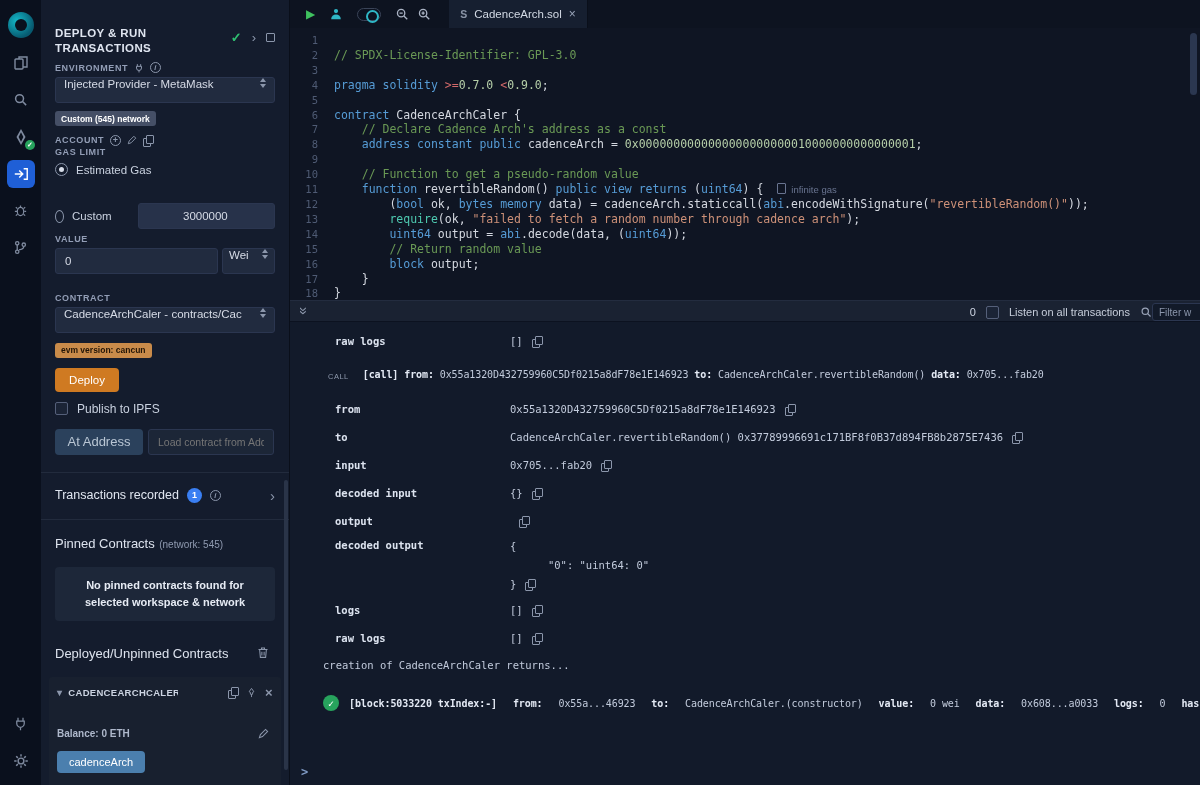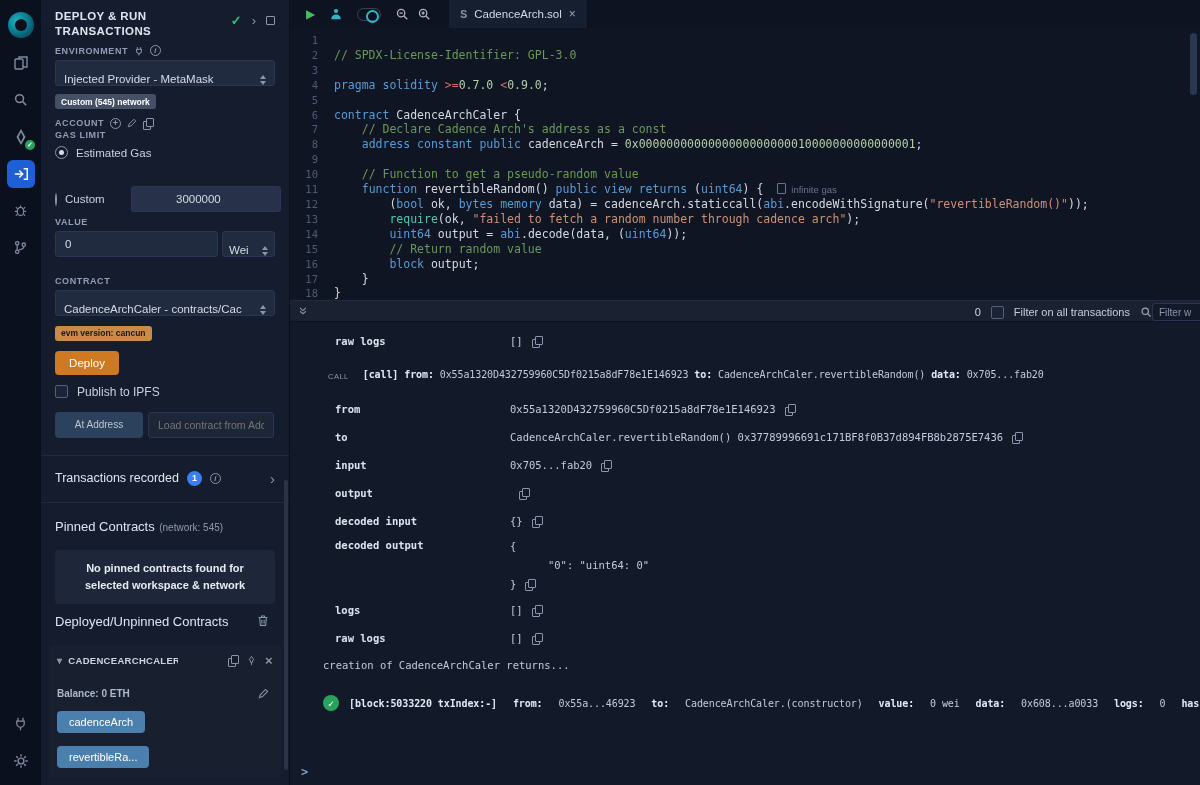--- a/index.html
+++ b/index.html
@@ -19,29 +19,29 @@
   .logo-circ { width:26px; height:26px; border-radius:50%; background:radial-gradient(circle at 35% 35%, #14b8c8, #075a70 70%); position:relative; }
   .logo-circ::after{ content:""; position:absolute; inset:7px; border-radius:50%; background:#0a101d; }
   .ib-slot.active .iconbox { background:#1f5fd6; border-radius:6px; color:#fff; }
   .iconbox { width:28px; height:28px; display:flex; align-items:center; justify-content:center; }
   .ib-spacer { flex:1; }
   .badge-ok { position:absolute; right:6px; bottom:5px; width:10px; height:10px; border-radius:50%; background:#27a35d; color:#fff; font-size:7px; line-height:10px; text-align:center; font-weight:bold; }
 
   
   .sidebar { position:absolute; left:41px; top:0; width:249px; height:785px; background:#141c2d; border-right:1px solid #0a0f1a; padding:0 14px; overflow:hidden; }
   .sb-scroll { position:absolute; right:1px; top:480px; width:4px; height:290px; background:#2a3448; border-radius:2px; }
-  .sb-head { display:flex; align-items:flex-start; padding-top:9px; }
+  .sb-head { display:flex; align-items:flex-start; padding-top:26px; }
   .sb-title { width:150px; font-size:11.5px; font-weight:bold; letter-spacing:.4px; color:#dfe5f0; line-height:1.3; }
   .sb-head-ics { margin-left:auto; display:flex; align-items:center; gap:10px; padding-top:4px; }
   .ic-green { color:#2fbf71; font-size:13px; font-weight:bold; }
   .ic-gray { color:#8b96ab; font-size:13px; }
   .ic-sq { width:9px; height:9px; border:1.4px solid #8b96ab; border-radius:1px; display:inline-block; }
 
   .sb-label { display:flex; align-items:center; gap:6px; font-size:9px; letter-spacing:.6px; color:#939eb6; font-weight:bold; height:12px; }
-  .sel { height:26px; background:#212b3f; border:1px solid #2b3650; border-radius:3px; display:flex; align-items:flex-end; padding:0 8px; color:#d6dbe6; font-size:11.5px; cursor:pointer; }
+  .sel { height:26px; background:#212b3f; border:1px solid #2b3650; border-radius:3px; display:flex; align-items:flex-start; padding:0 8px; color:#d6dbe6; font-size:11.5px; cursor:pointer; }
   .sel .sel-txt { flex:1; white-space:nowrap; overflow:hidden; }
   .caret { display:flex; flex-direction:column; gap:2px; margin-left:6px; }
   .caret i { width:0; height:0; border-left:3.5px solid transparent; border-right:3.5px solid transparent; }
   .caret .up { border-bottom:4px solid #8b96ab; }
   .caret .dn { border-top:4px solid #8b96ab; }
 
   .badge-net { display:inline-block; background:#454f66; color:#fff; font-size:8.5px; font-weight:bold; padding:2.5px 6px; border-radius:3px; }
   .badge-evm { display:inline-block; background:#c98b4a; color:#221507; font-size:8.5px; font-weight:bold; padding:2.5px 6px; border-radius:3px; }
 
   .mini-ic { color:#8b96ab; display:inline-flex; align-items:center; }
@@ -51,34 +51,34 @@
   .copyic::before { content:""; position:absolute; left:0; top:3px; width:6px; height:7px; border:1px solid #8b96ab; border-radius:1px; }
   .copyic::after  { content:""; position:absolute; left:3px; top:0; width:6px; height:7px; border:1px solid #8b96ab; border-radius:1px; background:#141c2d; }
 
   .radio-row { display:flex; align-items:center; gap:8px; font-size:11.5px; color:#c9d1df; }
   .rdot { width:13px; height:13px; border:1.4px solid #8b96ab; border-radius:50%; display:inline-flex; align-items:center; justify-content:center; }
   .rdot.on::after { content:""; width:5px; height:5px; border-radius:50%; background:#d7dde8; }
   .txt-input { height:26px; background:#27324a; border:1px solid #2b3650; border-radius:3px; color:#d6dbe6; font-size:11.5px; padding:0 9px; outline:none; font-family:"Liberation Sans",sans-serif; }
   .chk { width:13px; height:13px; border:1.4px solid #55607a; background:#1b2436; border-radius:2px; display:inline-block; }
 
   .btn-deploy { margin-top:10px; width:64px; height:24px; background:#cf7a22; border:none; border-radius:4px; color:#fff; font-size:11.5px; cursor:pointer; font-family:"Liberation Sans",sans-serif; }
-  .btn-ataddr { width:88px; height:26px; background:rgba(70,110,150,.45); border:none; border-radius:4px; color:#b9c6d4; font-size:10px; cursor:pointer; font-family:"Liberation Sans",sans-serif; }
+  .btn-ataddr { width:88px; height:26px; background:rgba(70,110,150,.45); border:none; border-radius:4px; color:#b9c6d4; font-size:13px; cursor:pointer; font-family:"Liberation Sans",sans-serif; }
   .btn-fn { display:block; height:22px; background:#4b7fae; border:none; border-radius:4px; color:#fff; font-size:11px; padding:0 12px; cursor:pointer; font-family:"Liberation Sans",sans-serif; }
 
   .sb-divider { border-top:1px solid #222b3d; margin:0 -14px; }
   .tx-row { display:flex; align-items:center; gap:8px; padding:14px 0 15px; font-size:12.5px; color:#e0e6f0; }
   .tx-badge { width:15px; height:15px; border-radius:50%; background:#3a7ff2; color:#fff; font-size:9px; font-weight:bold; display:flex; align-items:center; justify-content:center; }
   .sec-title { font-size:13px; color:#dde3ee; }
   .sec-sub { font-size:10px; color:#8f9ab0; }
   .empty-box { margin-top:15px; height:54px; background:#1d2739; border-radius:4px; display:flex; align-items:center; justify-content:center; text-align:center; font-size:11px; font-weight:bold; color:#e6ebf4; line-height:1.55; padding:0 18px; }
   .card { margin:16px -6px 0; background:#18202f; border-radius:3px; padding:8px 8px 10px; }
   .card-head { display:flex; align-items:center; gap:6px; font-size:9.5px; font-weight:bold; letter-spacing:.3px; color:#ccd4e2; }
   .card-head .name { white-space:nowrap; overflow:hidden; max-width:110px; }
   .card-ics { margin-left:auto; display:flex; align-items:center; gap:8px; }
-  .bal-row { display:flex; align-items:center; margin-top:20px; font-size:10px; font-weight:bold; color:#aeb8cb; }
+  .bal-row { display:flex; align-items:center; margin-top:28px; font-size:10px; font-weight:bold; color:#aeb8cb; }
 
   
   .main { position:absolute; left:290px; top:0; width:910px; height:785px; }
   .topbar { position:absolute; left:0; top:0; right:0; height:28px; background:#0d1320; display:flex; align-items:center; }
   .tb-ic { margin-left:14px; display:flex; align-items:center; color:#aab3c4; }
   .play { color:#3fc15f; font-size:12px; margin-left:16px; }
   .toggle { width:24px; height:13px; border-radius:7px; background:#0c1220; border:1px solid #3a4458; position:relative; }
   .toggle::after { content:""; position:absolute; right:1px; top:1px; width:9px; height:9px; border-radius:50%; border:2px solid #2fb7c6; }
   .tab { margin-left:18px; height:28px; background:#161f30; display:flex; align-items:center; gap:7px; padding:0 11px; color:#d2d9e4; font-size:11.5px; border-right:1px solid #0a0f1a; }
   .tab .ficon { color:#8b95a7; font-weight:bold; font-size:10.5px; }
@@ -248,21 +248,21 @@
     <div class="sb-label" style="">
       <span>GAS LIMIT</span>
     </div>
     <div class="radio-row" style="margin-top:5px">
       <span class="rdot on"></span>
       <span>Estimated Gas</span>
     </div>
     <div class="radio-row" style="margin-top:27px">
       <span class="rdot"></span>
       <span style="flex:0 0 58px">Custom</span>
-      <input class="txt-input" style="width: 150px; padding-left: 44px;" value="3000000">
+      <input class="txt-input" style="width: 137px; padding-left: 44px;" value="3000000">
     </div>
 
     <div class="sb-label" style="margin-top:4px">
       <span>VALUE</span>
     </div>
     <div style="display:flex; gap:4px; margin-top:3px">
       <input class="txt-input" style="width: 163px; background: rgb(33, 43, 63);" value="0">
       <div class="sel" style="width:54px; padding:0 6px">
         <span class="sel-txt">Wei</span>
         <span class="caret">
@@ -304,21 +304,21 @@
       <span class="ic-gray" style="margin-left:auto; font-size:15px">›</span>
     </div>
     <div class="sb-divider"></div>
 
     <div style="margin-top:14px">
       <span class="sec-title">Pinned Contracts</span>
       <span class="sec-sub">(network: 545)</span>
     </div>
     <div class="empty-box">No pinned contracts found for selected workspace &amp; network</div>
 
-    <div style="margin-top:10px; display:flex; align-items:flex-start">
+    <div style="margin-top:25px; display:flex; align-items:flex-start">
       <span class="sec-title">Deployed/Unpinned Contracts</span>
       <span class="mini-ic" style="margin-left:auto; padding-right:6px">
         <svg width="12" height="13" viewBox="0 0 16 16" fill="none" stroke="#8b96ab" stroke-width="1.4">
             <path d="M2 4h12M6 4V2h4v2M3.5 4l1 10.5h7l1-10.5M6.5 7v5M9.5 7v5"></path>
           </svg>
       </span>
     </div>
 
     <div class="card">
       <div class="card-head">
@@ -402,40 +402,40 @@
           <div class="codeline"><span class="ln">18</span><span class="lc"><span class="tok-p">}</span></span></div>
         </div>
       <div class="ed-scroll"></div>
     </div>
 
     <div class="termhead">
       <span class="th-expand">»</span>
       <div class="th-right">
         <span class="th-count">0</span>
         <span class="chk"></span>
-        <span class="th-label">Filter on all transactions</span>
+        <span class="th-label">Listen on all transactions</span>
         <span class="mini-ic">
           <svg width="12" height="12" viewBox="0 0 16 16" fill="none" stroke="#9aa4b8" stroke-width="1.6">
               <circle cx="7" cy="7" r="4.2"></circle>
               <path d="M10.2 10.2L14 14"></path>
             </svg>
         </span>
       </div>
       <input class="th-filter" placeholder="Filter w" style="">
     </div>
 
     <div class="terminal">
       <div id="trows">
           <div class="trow"><span class="tk">raw logs</span><span class="tv">[]</span><span class="copyic"></span></div>
           <div class="tcall"><span class="tag">call</span><span class="tb">[call]</span><span class="tb"> from:</span><span class="tr2"> 0x55a1320D432759960C5Df0215a8dF78e1E146923 </span><span class="tb">to:</span><span class="tr2"> CadenceArchCaler.revertibleRandom() </span><span class="tb">data:</span><span class="tr2"> 0x705...fab20</span></div>
           <div class="trow"><span class="tk">from</span><span class="tv">0x55a1320D432759960C5Df0215a8dF78e1E146923</span><span class="copyic"></span></div>
           <div class="trow"><span class="tk">to</span><span class="tv">CadenceArchCaler.revertibleRandom() 0x37789996691c171BF8f0B37d894FB8b2875E7436</span><span class="copyic"></span></div>
           <div class="trow"><span class="tk">input</span><span class="tv">0x705...fab20</span><span class="copyic"></span></div>
+          <div class="trow"><span class="tk">decoded input</span><span class="tv">{}</span><span class="copyic"></span></div>
           <div class="trow"><span class="tk">output</span><span class="tv"></span><span class="copyic"></span></div>
-          <div class="trow"><span class="tk">decoded input</span><span class="tv">{}</span><span class="copyic"></span></div>
           <div class="tml">
             <span class="tk">decoded output</span>
             <div class="mlv">
               <div><span>{</span></div>
               <div><span>      "0": "uint64: 0"</span></div>
               <div class="lastline"><span>}</span><span class="copyic"></span></div>
             </div>
           </div>
           <div class="trow"><span class="tk">logs</span><span class="tv">[]</span><span class="copyic"></span></div>
           <div class="trow"><span class="tk">raw logs</span><span class="tv">[]</span><span class="copyic"></span></div>

